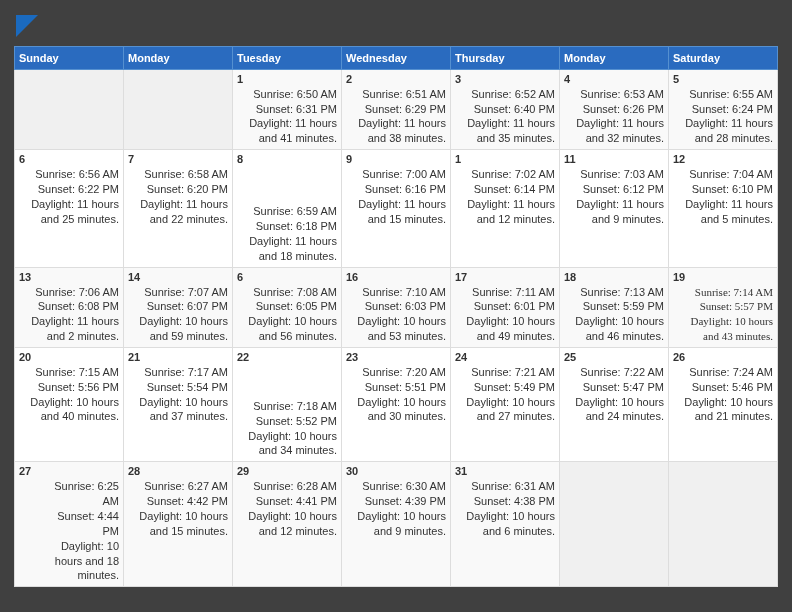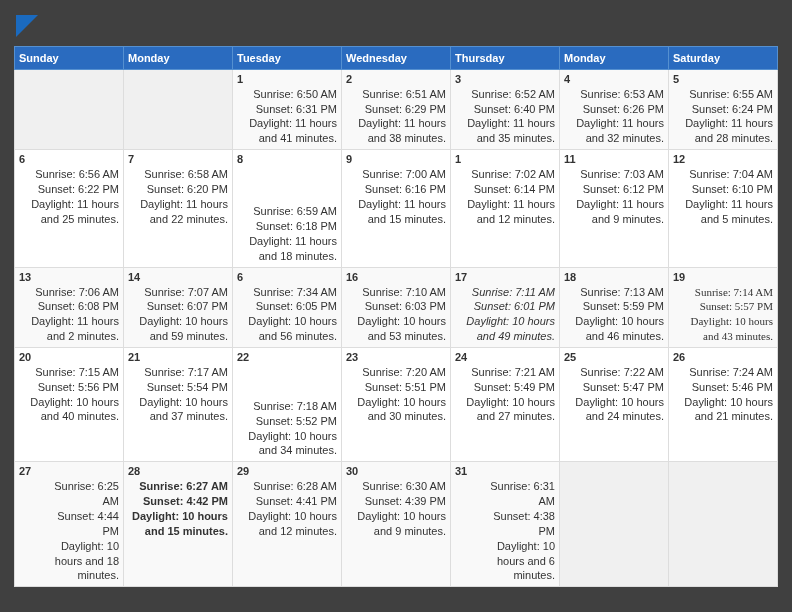--- a/index.html
+++ b/index.html
@@ -210,33 +210,33 @@
 Daylight: 11 hours and 2 minutes.</div>
           </td>
           <td>
             <span class="day-num">14</span>
             <div class="cell-content" style="white-space: pre-line;">Sunrise: 7:07 AM
 Sunset: 6:07 PM
 Daylight: 10 hours and 59 minutes.</div>
           </td>
           <td>
             <span class="day-num">6</span>
-            <div class="cell-content" style="white-space: pre-line;">Sunrise: 7:34 AM
+            <div class="cell-content" style="white-space: pre-line;">Sunrise: 7:08 AM
 Sunset: 6:05 PM
 Daylight: 10 hours and 56 minutes.</div>
           </td>
           <td>
             <span class="day-num">16</span>
             <div class="cell-content" style="white-space: pre-line;">Sunrise: 7:10 AM
 Sunset: 6:03 PM
 Daylight: 10 hours and 53 minutes.</div>
           </td>
           <td>
             <span class="day-num">17</span>
-            <div class="cell-content" style="white-space: pre-line; font-style: italic;">Sunrise: 7:11 AM
+            <div class="cell-content" style="white-space: pre-line;">Sunrise: 7:11 AM
 Sunset: 6:01 PM
 Daylight: 10 hours and 49 minutes.</div>
           </td>
           <td>
             <span class="day-num">18</span>
             <div class="cell-content" style="white-space: pre-line;">Sunrise: 7:13 AM
 Sunset: 5:59 PM
 Daylight: 10 hours and 46 minutes.</div>
           </td>
           <td>
@@ -292,39 +292,39 @@
         </tr>
         <tr>
           <td>
             <span class="day-num">27</span>
             <div class="cell-content" style="white-space: pre-line; margin-left: 20px;">Sunrise: 6:25 AM
 Sunset: 4:44 PM
 Daylight: 10 hours and 18 minutes.</div>
           </td>
           <td>
             <span class="day-num">28</span>
-            <div class="cell-content" style="white-space: pre-line; font-weight: bold;">Sunrise: 6:27 AM
+            <div class="cell-content" style="white-space: pre-line;">Sunrise: 6:27 AM
 Sunset: 4:42 PM
 Daylight: 10 hours and 15 minutes.</div>
           </td>
           <td>
             <span class="day-num">29</span>
             <div class="cell-content" style="white-space: pre-line;">Sunrise: 6:28 AM
 Sunset: 4:41 PM
 Daylight: 10 hours and 12 minutes.</div>
           </td>
           <td>
             <span class="day-num">30</span>
             <div class="cell-content" style="white-space: pre-line;">Sunrise: 6:30 AM
 Sunset: 4:39 PM
 Daylight: 10 hours and 9 minutes.</div>
           </td>
           <td>
             <span class="day-num">31</span>
-            <div class="cell-content" style="white-space: pre-line; margin-left: 19px;">Sunrise: 6:31 AM
+            <div class="cell-content" style="white-space: pre-line;">Sunrise: 6:31 AM
 Sunset: 4:38 PM
 Daylight: 10 hours and 6 minutes.</div>
           </td>
           <td class="empty-cell"></td>
           <td class="empty-cell"></td>
         </tr>
       </tbody>
 </table>
 
 </div>

